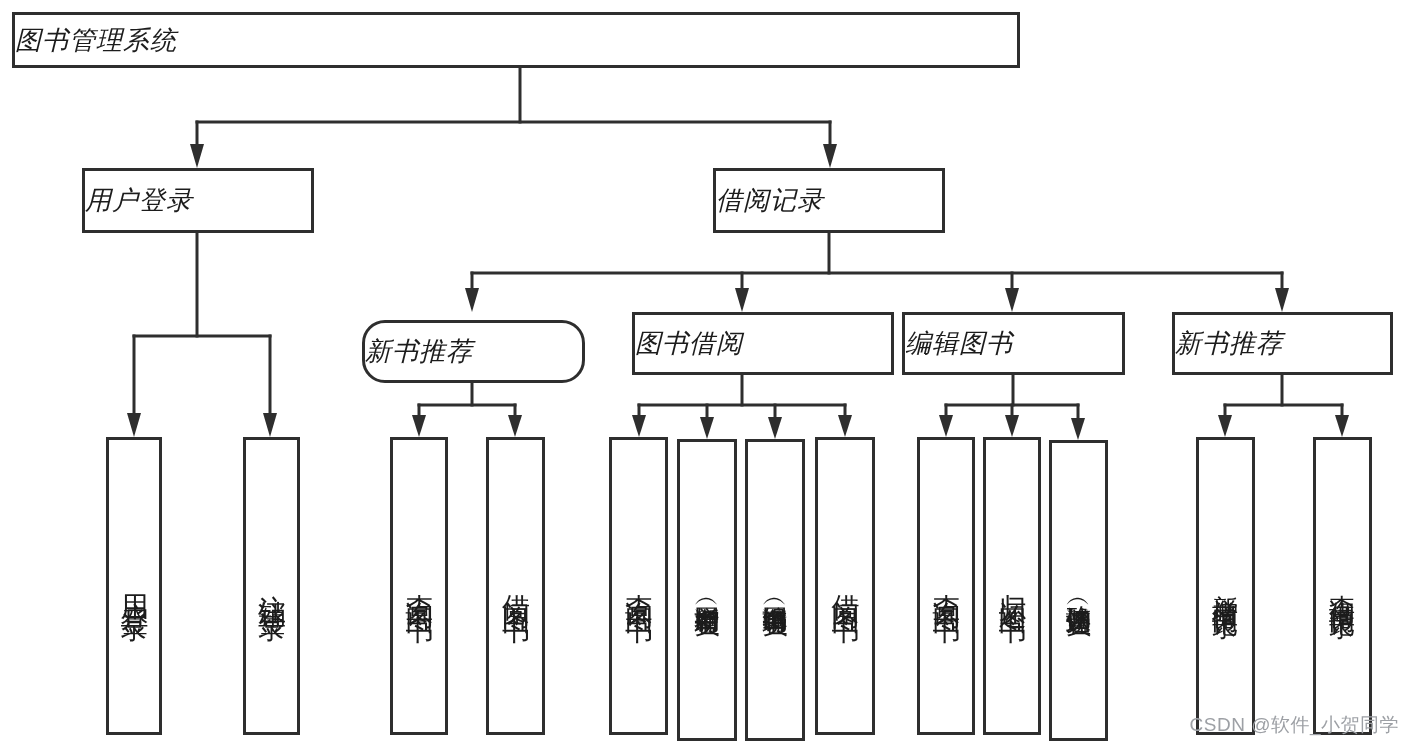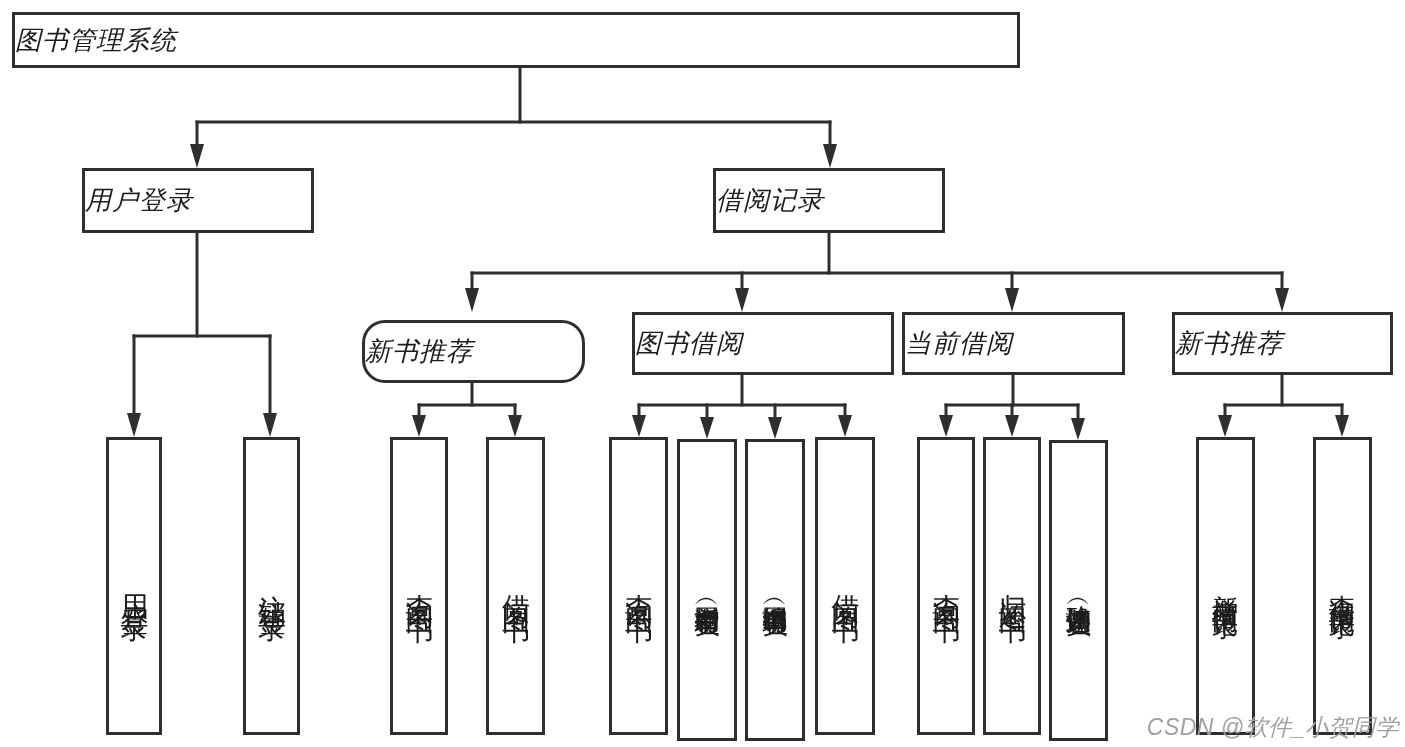--- a/index.html
+++ b/index.html
@@ -71,26 +71,25 @@
     letter-spacing:4px;
   }
   .vbox--long .vtext{
     font-size:25px;
     letter-spacing:1px;
   }
   .watermark{
     position:absolute;
     top:712px;
     right:6px;
-    font-size:23px;
+    font-size:19px;
     color:var(--watermark);
     letter-spacing:0.5px;
     z-index:5;
     white-space:nowrap;
-    font-style:italic;
   }
 </style>
 </head>
 <body>
 
 <div class="canvas">
 
   <svg class="wires" viewBox="0 0 1405 747" xmlns="http://www.w3.org/2000/svg" aria-hidden="true">
 
     <line class="cline" x1="520" y1="68" x2="520" y2="122"></line>
@@ -164,21 +163,21 @@
     <span>借阅记录</span>
   </div>
 
   <div class="hbox" style="left:362px;top:320px;width:223px;height:63px;border-radius:23px;">
     <span>新书推荐</span>
   </div>
   <div class="hbox" style="left:632px;top:312px;width:262px;height:63px;">
     <span>图书借阅</span>
   </div>
   <div class="hbox" style="left:902px;top:312px;width:223px;height:63px;">
-    <span>当前借阅</span>
+    <span>编辑图书</span>
   </div>
   <div class="hbox" style="left:1172px;top:312px;width:221px;height:63px;">
     <span>新书推荐</span>
   </div>
 
   <div class="vbox" style="left:106px;top:437px;width:56px;height:298px;">
     <span class="vtext">用户登录</span>
   </div>
   <div class="vbox" style="left:243px;top:437px;width:57px;height:298px;">
     <span class="vtext">注销登录</span>

